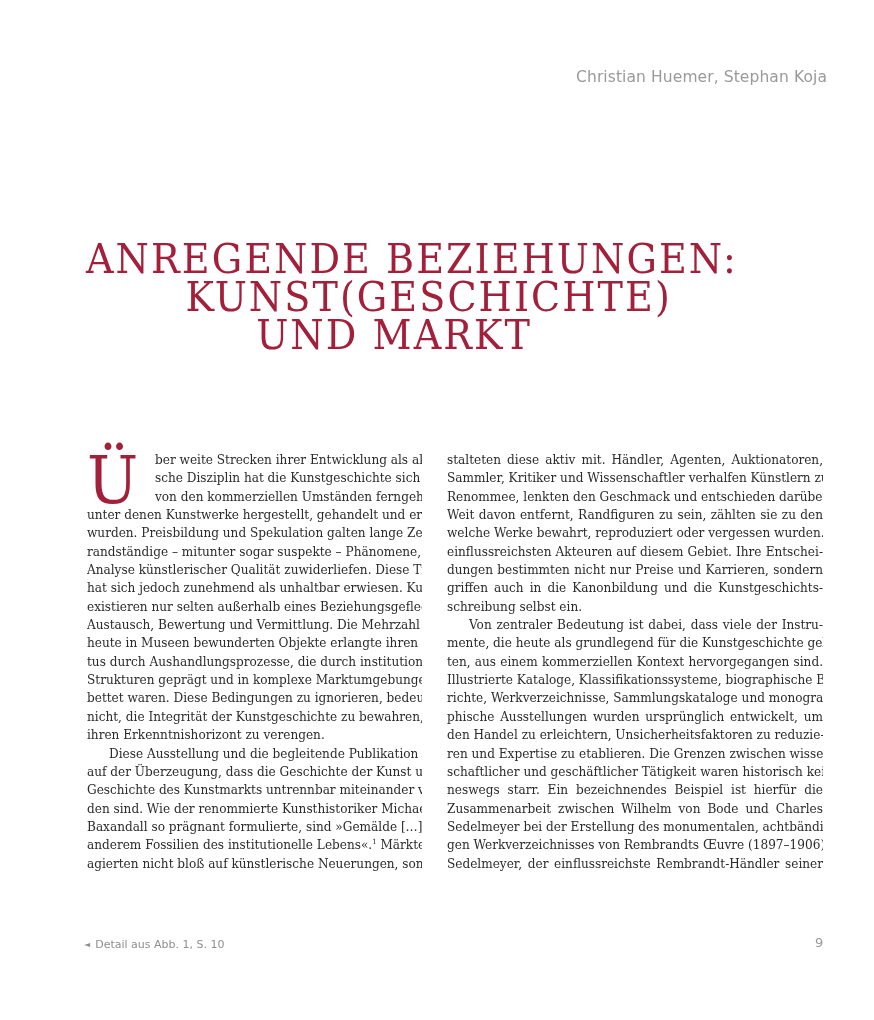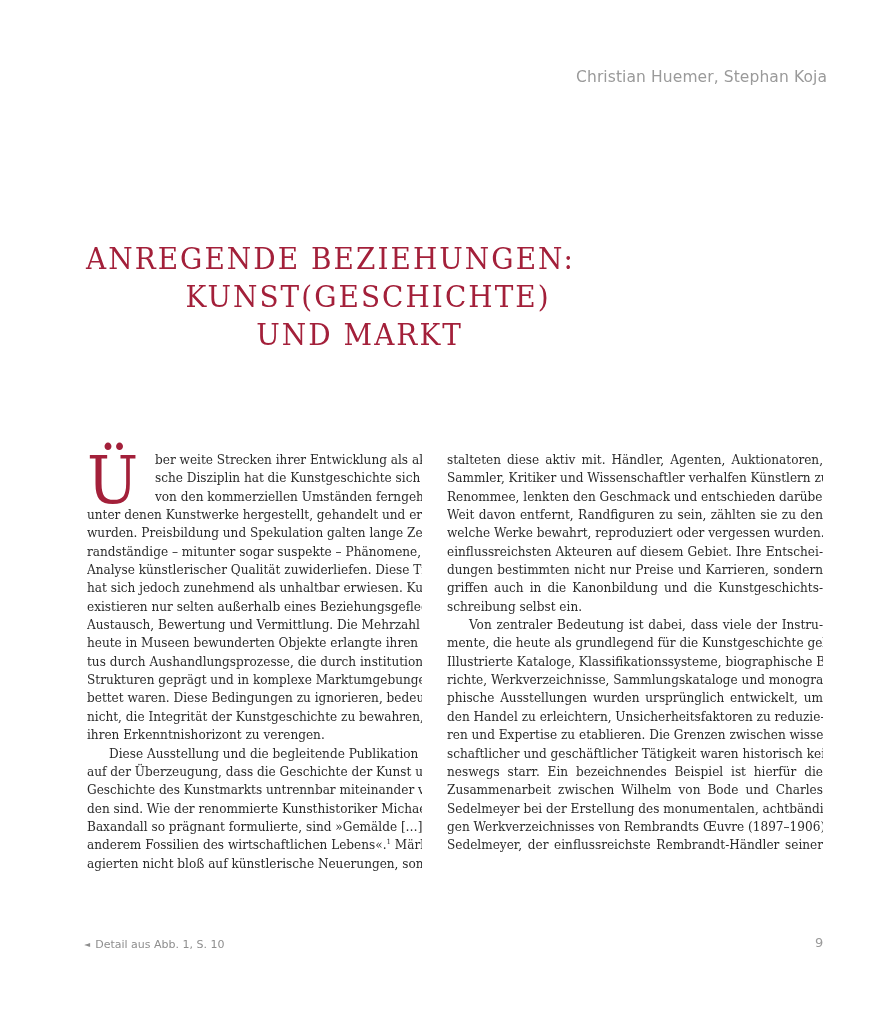--- a/index.html
+++ b/index.html
@@ -24,21 +24,21 @@
       white-space: nowrap;
       text-align: center;
     }
     .title {
       position: absolute;
       top: 240px;
       left: 86px;
       width: 600px;
       font-family: "DejaVu Serif", serif;
       color: #a3203a;
-      font-size: 30px;
+      font-size: 41px;
       line-height: 38px;
       letter-spacing: 2.2px;
       font-weight: normal;
       margin: 0;
     }
     .title .line {
       display: block;
       white-space: nowrap;
       transform: scaleX(0.93);
       transform-origin: left center;
@@ -147,36 +147,37 @@
   <span class="ln">tus durch Aushandlungsprozesse, die durch institutionelle</span>
   <span class="ln">Strukturen geprägt und in komplexe Marktumgebungen einge-</span>
   <span class="ln">bettet waren. Diese Bedingungen zu ignorieren, bedeutet daher</span>
   <span class="ln">nicht, die Integrität der Kunstgeschichte zu bewahren, sondern</span>
   <span class="ln last">ihren Erkenntnishorizont zu verengen.</span>
   <span class="ln indent">Diese Ausstellung und die begleitende Publikation beruhen</span>
   <span class="ln">auf der Überzeugung, dass die Geschichte der Kunst und die</span>
   <span class="ln">Geschichte des Kunstmarkts untrennbar miteinander verbun-</span>
   <span class="ln">den sind. Wie der renommierte Kunsthistoriker Michael</span>
   <span class="ln">Baxandall so prägnant formulierte, sind »Gemälde […] unter</span>
-  <span class="ln"><span>anderem Fossilien des wirtschaftlichen Lebens«.</span><span class="sup">1</span><span> Märkte re-</span></span>
+  <span class="ln"><span>anderem Fossilien des institutionelle Lebens«.</span><span class="sup">1</span><span> Märkte re-</span></span>
   <span class="ln">agierten nicht bloß auf künstlerische Neuerungen, sondern ge-</span>
 </div>
 
 <div class="col col-right">
   <span class="ln">stalteten diese aktiv mit. Händler, Agenten, Auktionatoren,</span>
   <span class="ln">Sammler, Kritiker und Wissenschaftler verhalfen Künstlern zu</span>
   <span class="ln">Renommee, lenkten den Geschmack und entschieden darüber,</span>
   <span class="ln">Weit davon entfernt, Randfiguren zu sein, zählten sie zu den</span>
   <span class="ln">welche Werke bewahrt, reproduziert oder vergessen wurden.</span>
   <span class="ln">einflussreichsten Akteuren auf diesem Gebiet. Ihre Entschei-</span>
   <span class="ln">dungen bestimmten nicht nur Preise und Karrieren, sondern</span>
   <span class="ln">griffen auch in die Kanonbildung und die Kunstgeschichts-</span>
   <span class="ln last">schreibung selbst ein.</span>
   <span class="ln indent">Von zentraler Bedeutung ist dabei, dass viele der Instru-</span>
   <span class="ln">mente, die heute als grundlegend für die Kunstgeschichte gel-</span>
+  <span class="ln">ten, aus einem kommerziellen Kontext hervorgegangen sind.</span>
   <span class="ln">Illustrierte Kataloge, Klassifikationssysteme, biographische Be-</span>
   <span class="ln">richte, Werkverzeichnisse, Sammlungskataloge und monogra-</span>
   <span class="ln">phische Ausstellungen wurden ursprünglich entwickelt, um</span>
   <span class="ln">den Handel zu erleichtern, Unsicherheitsfaktoren zu reduzie-</span>
   <span class="ln">ren und Expertise zu etablieren. Die Grenzen zwischen wissen-</span>
   <span class="ln">schaftlicher und geschäftlicher Tätigkeit waren historisch kei-</span>
   <span class="ln">neswegs starr. Ein bezeichnendes Beispiel ist hierfür die</span>
   <span class="ln">Zusammenarbeit zwischen Wilhelm von Bode und Charles</span>
   <span class="ln">Sedelmeyer bei der Erstellung des monumentalen, achtbändi-</span>
   <span class="ln">gen Werkverzeichnisses von Rembrandts Œuvre (1897–1906):</span>

